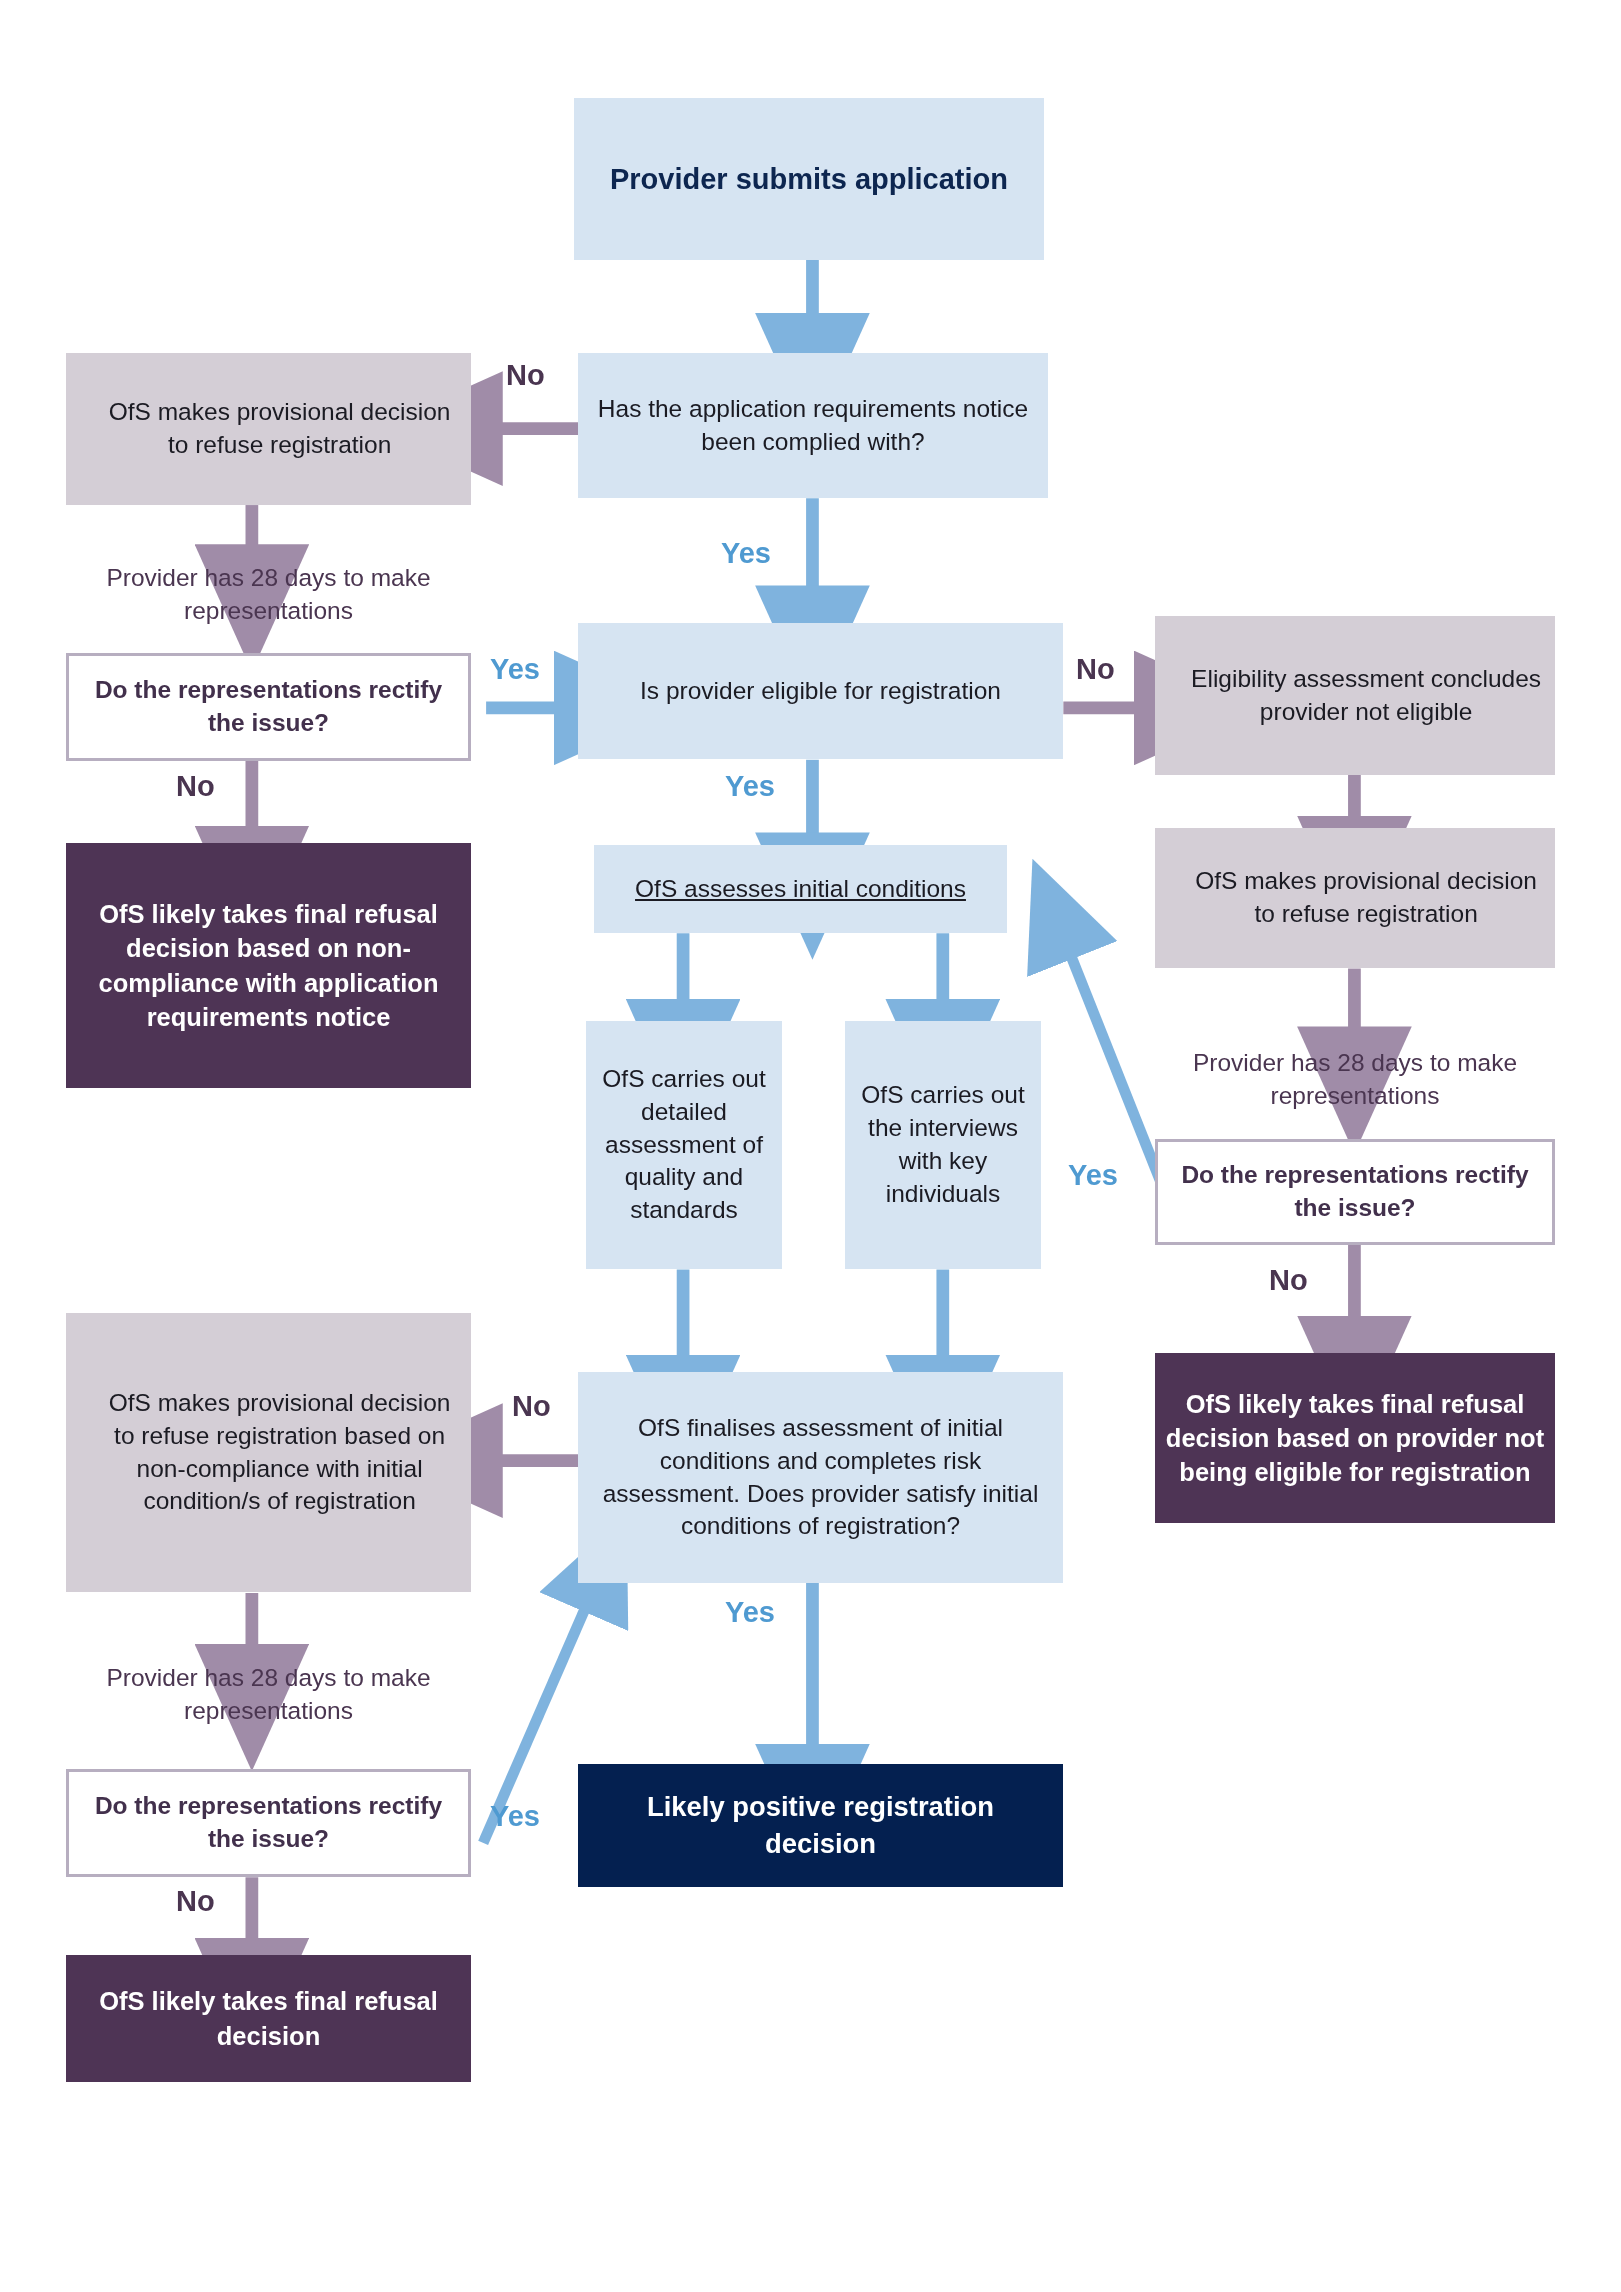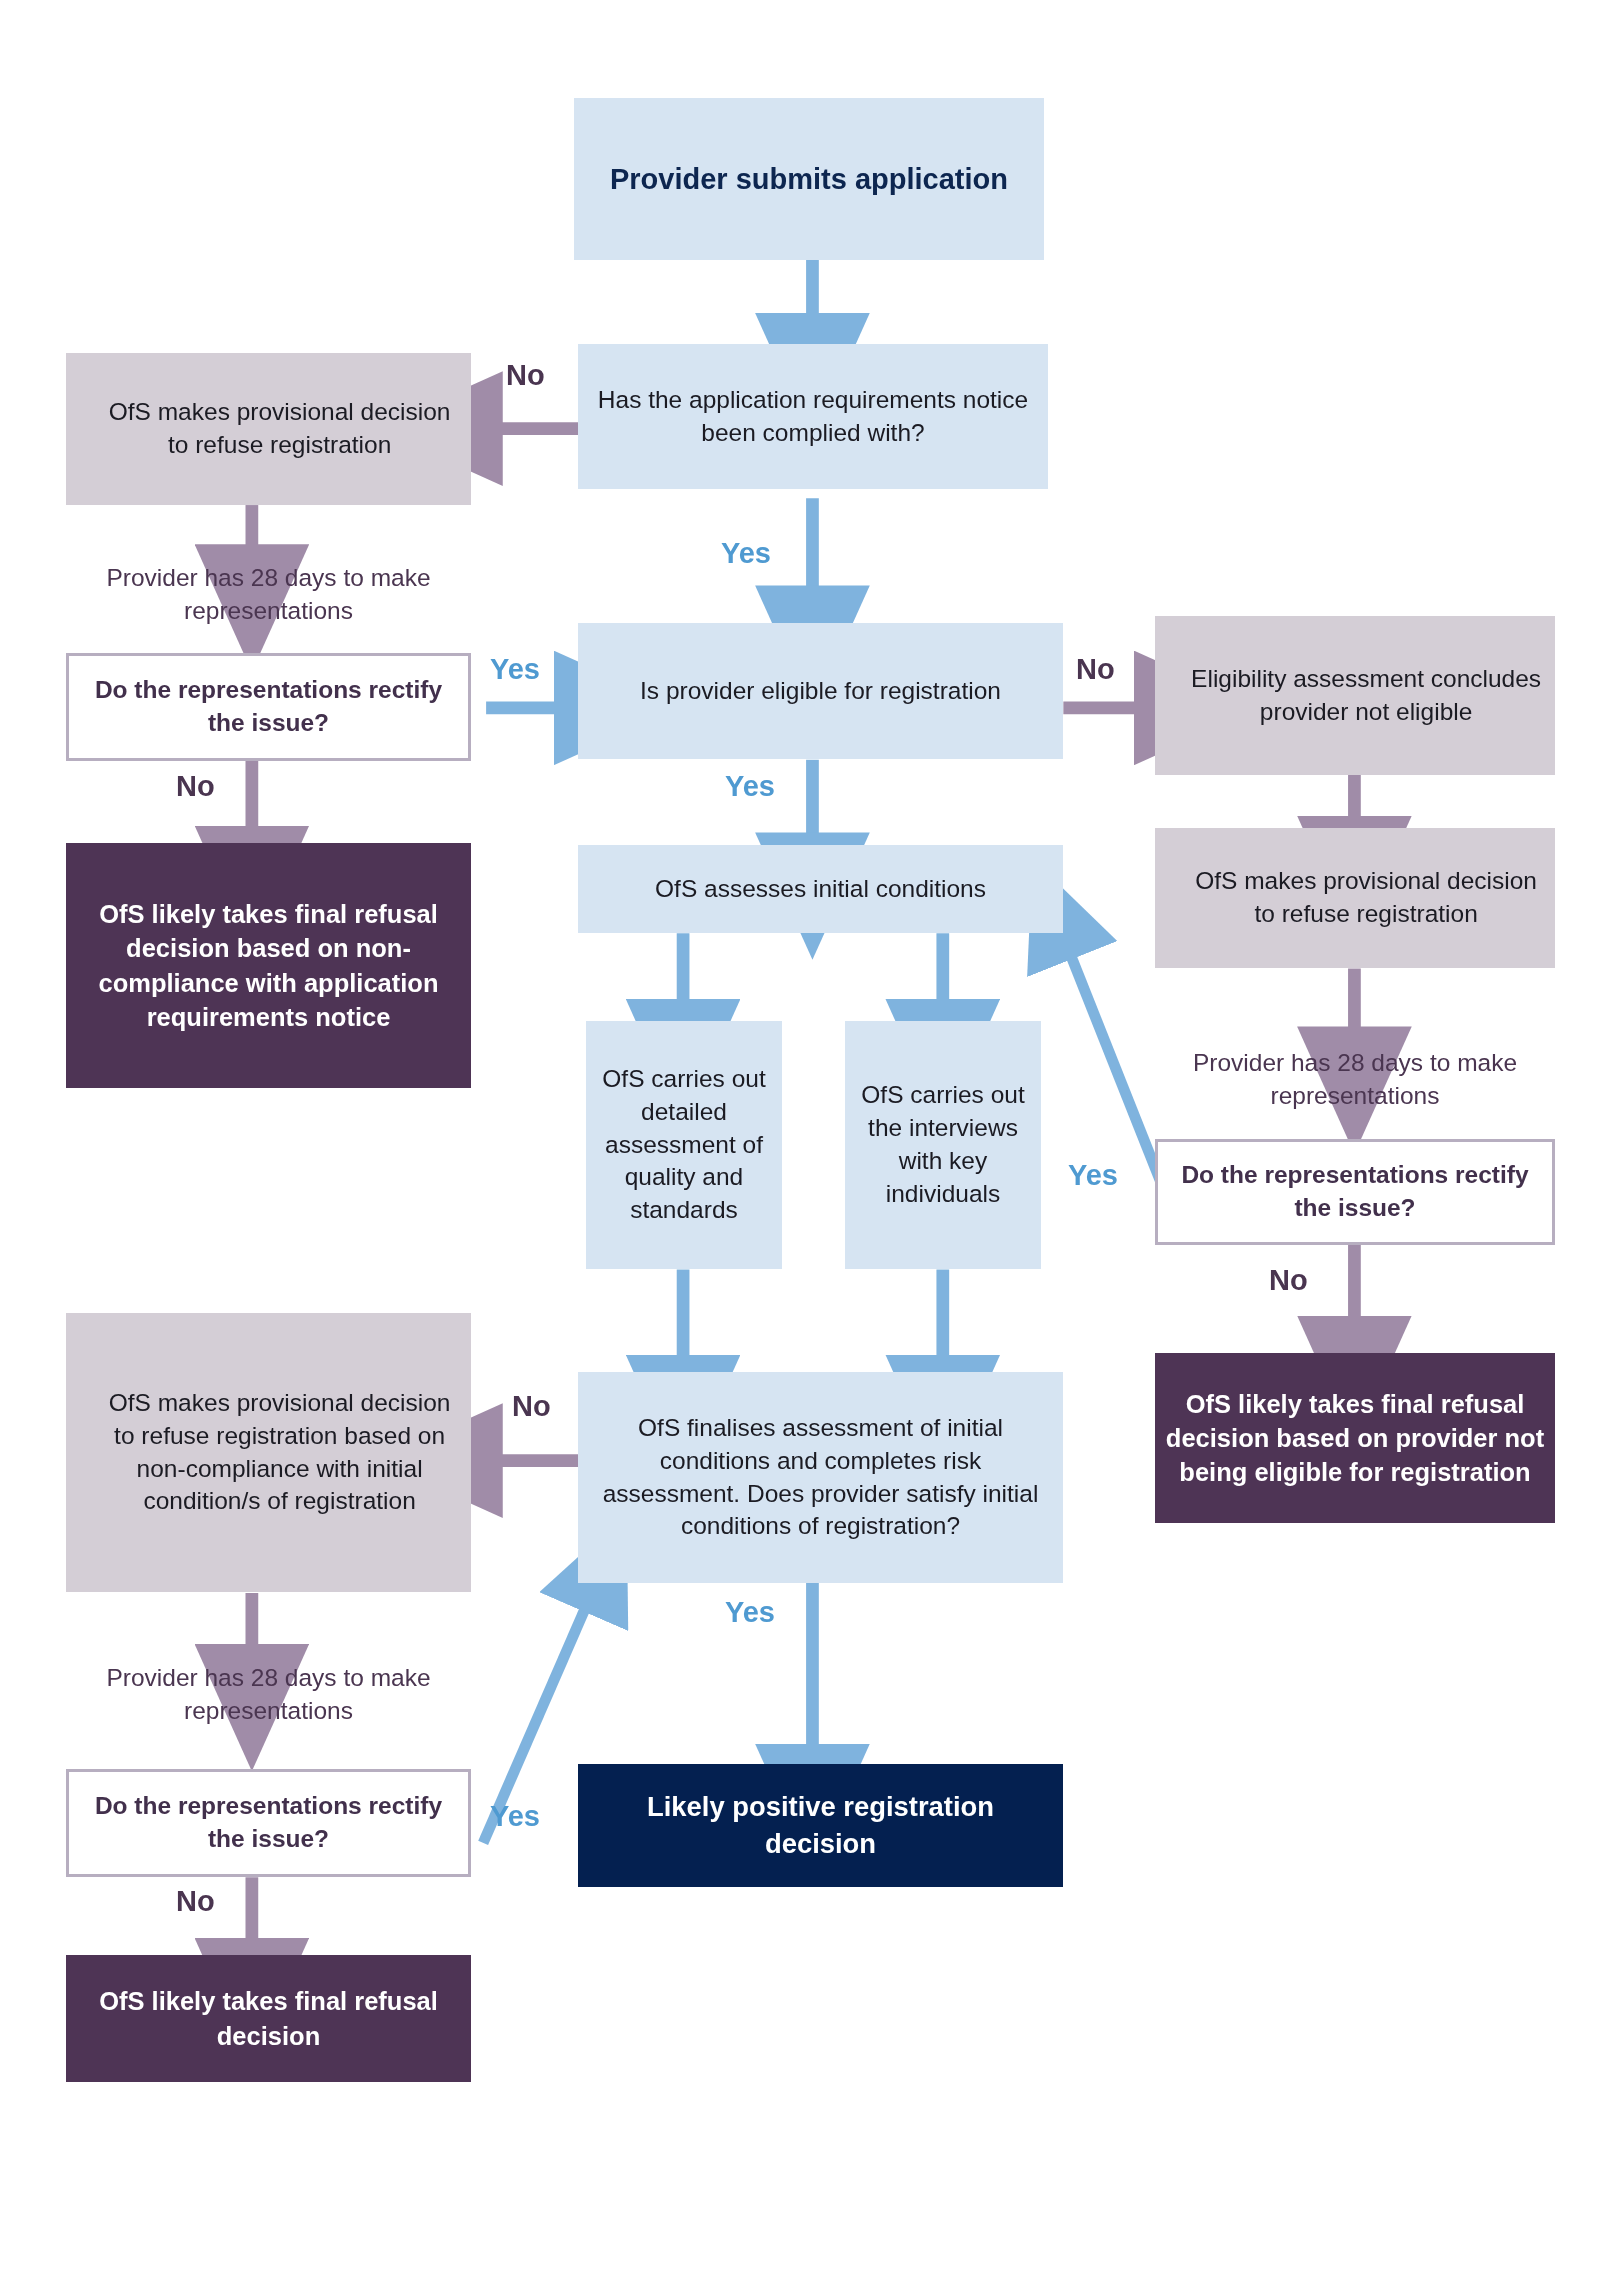--- a/index.html
+++ b/index.html
@@ -209,21 +209,21 @@
      final refusal 3 --&gt;
     <g>
       <line x1="257" y1="1915" x2="257" y2="1990" stroke="#a08ca8" stroke-width="13" marker-end="url(#mauvehead)"></line>
     </g>
   </svg>
 
   <div class="node n-blue-strong" style="left:574px; top:98px; width:470px; height:162px;">
     <span>Provider submits application</span>
   </div>
 
-  <div class="node n-blue" style="left:578px; top:344px; width:470px; height:145px;justify-content:center;">
+  <div class="node n-blue" style="left:578px; top:353px; width:470px; height:145px;justify-content:center;">
     <span>Has the application requirements notice been complied with?</span>
   </div>
 
   <div class="elabel l-no" style="left:506px; top:361px;">No</div>
 
   <div class="node n-grey" style="left:66px; top:353px; width:405px; height:152px;">
     <span>OfS makes provisional decision to refuse registration</span>
   </div>
 
   <div class="elabel l-yes" style="left:721px; top:539px;">Yes</div>
@@ -269,21 +269,21 @@
   </div>
 
   <div class="elabel l-yes" style="left:1068px; top:1161px;">Yes</div>
 
   <div class="elabel l-no" style="left:1269px; top:1266px;">No</div>
 
   <div class="node n-purple" style="left:1155px; top:1353px; width:400px; height:170px;">
     <span>OfS likely takes final refusal decision based on provider not being eligible for registration</span>
   </div>
 
-  <div class="node n-blue" style="left:578px; top:845px; width:485px; height:88px;">
+  <div class="node n-blue" style="left:594px; top:845px; width:413px; height:88px;text-decoration:underline;">
     <span>OfS assesses initial conditions</span>
   </div>
 
   <div class="node n-blue" style="left:586px; top:1021px; width:196px; height:248px;">
     <span>OfS carries out detailed assessment of quality and standards</span>
   </div>
 
   <div class="node n-blue" style="left:845px; top:1021px; width:196px; height:248px;">
     <span>OfS carries out the interviews with key individuals</span>
   </div>

